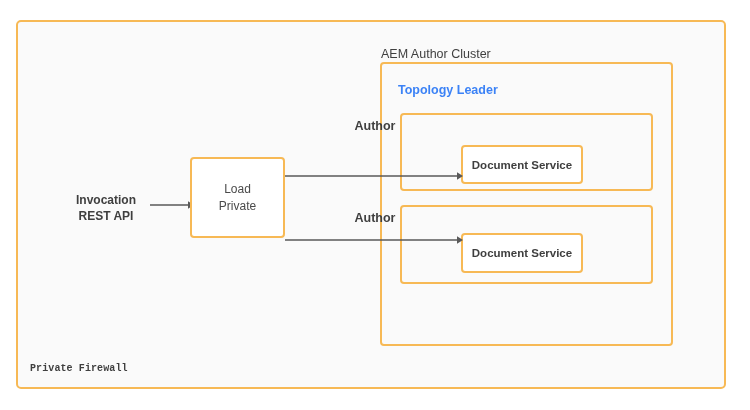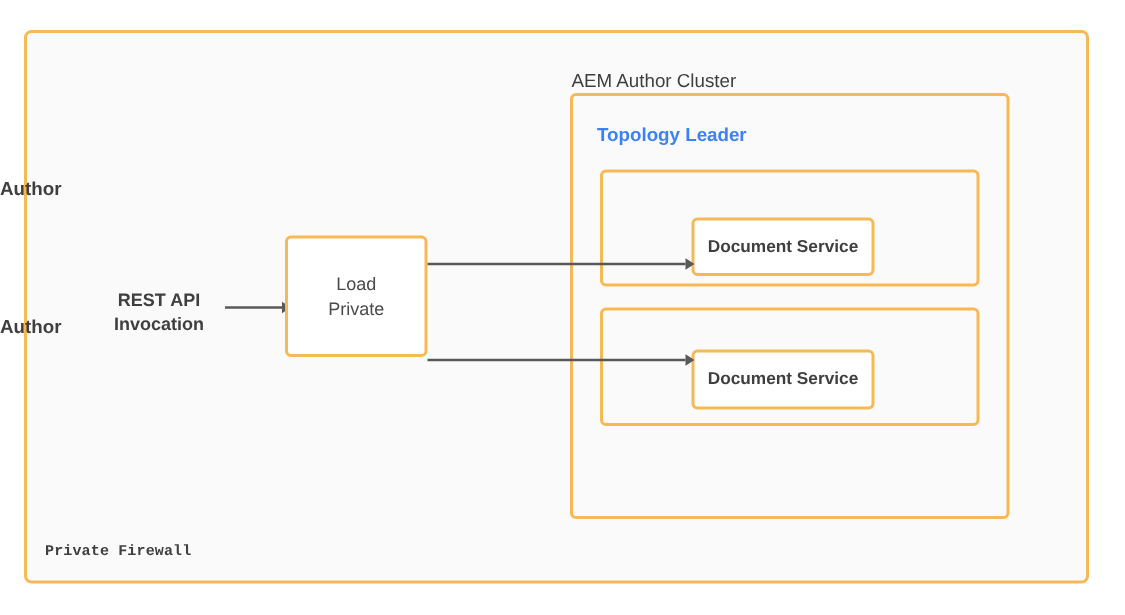--- a/index.html
+++ b/index.html
@@ -81,20 +81,21 @@
     width: 253px;
     background: transparent;
   }
   #author-box-1 { top: 113px;  height: 78px; }
   #author-box-2 { top: 205px;  height: 79px; }
 
   .author-title {
     position: absolute;
     left: 0;
     right: 0;
+    text-align: center;
     font-size: 12.5px;
     font-weight: bold;
     color: #3f3f3f;
   }
   #author-title-1 { top: 119px; }
   #author-title-2 { top: 211px; }
 
   
   .service-box {
     left: 461px;
@@ -162,22 +163,22 @@
 </style>
 </head>
 <body>
 
 <div id="canvas">
 
   <div class="box" id="firewall-box"></div>
   <div id="firewall-label">Private Firewall</div>
 
   <div id="rest-label">
+    <div>Invocation</div>
     <div>REST API</div>
-    <div>Invocation</div>
   </div>
 
   <svg class="arrow-svg" id="arrow-in" viewBox="0 0 45 14">
     <line x1="0" y1="7" x2="38" y2="7" stroke="#595959" stroke-width="1.6"></line>
     <path d="M38 3.2 L44 7 L38 10.8 Z" fill="#595959"></path>
   </svg>
 
   <div class="box" id="lb-box">
     <div class="lb-line">Load</div>
     <div class="lb-line">Private</div>

